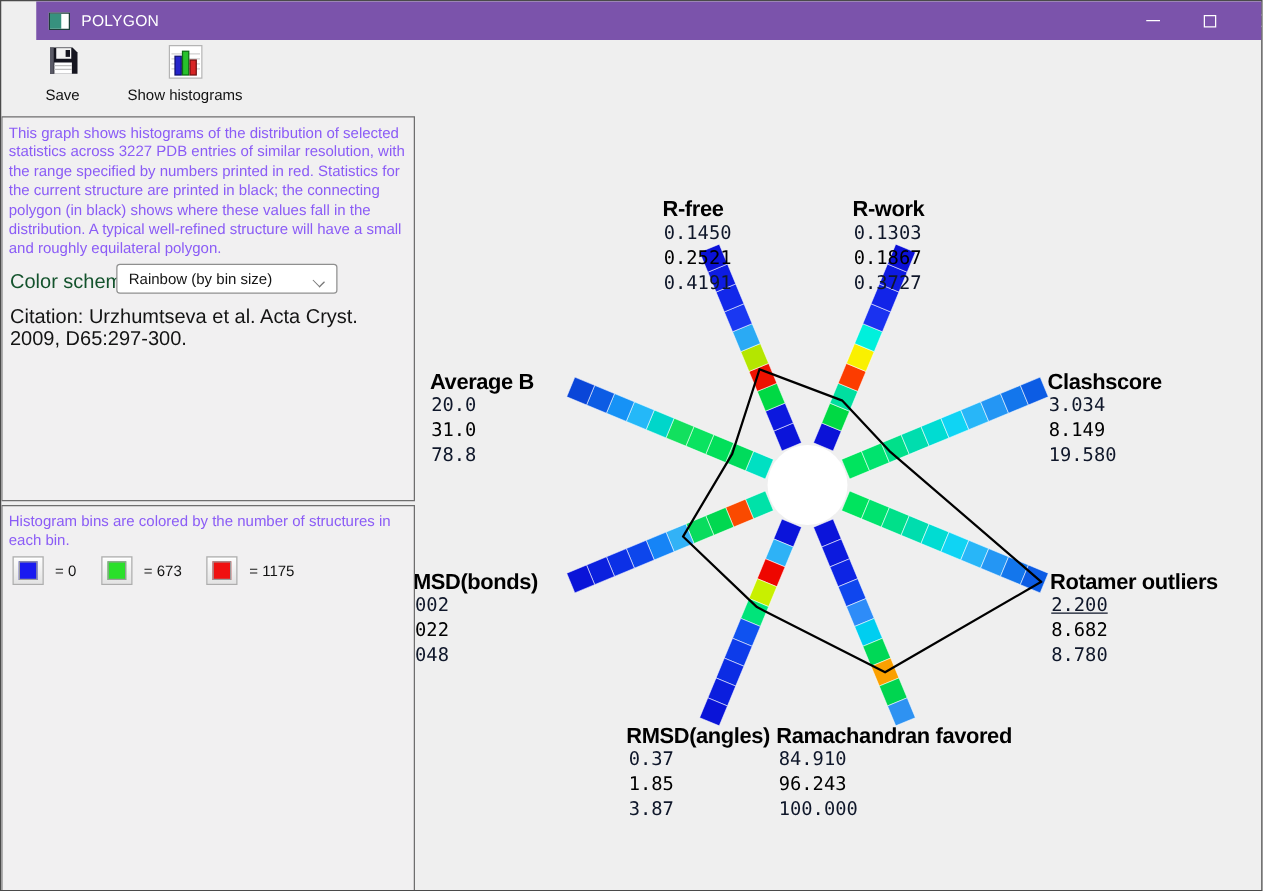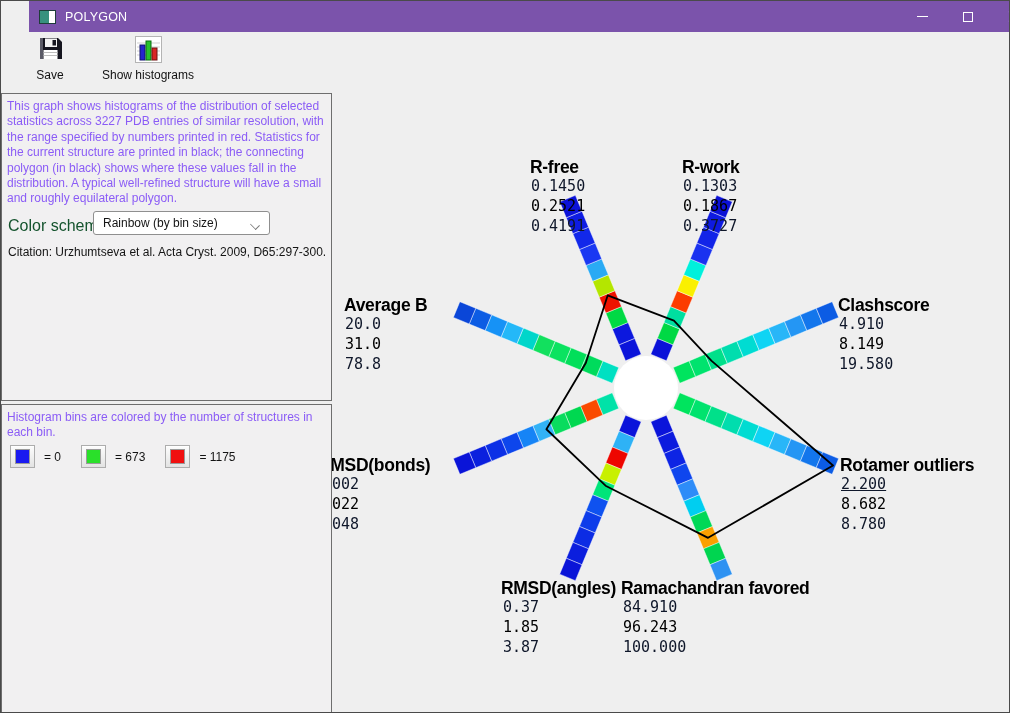--- a/index.html
+++ b/index.html
@@ -30,21 +30,21 @@
 
   
   .panel { position:absolute; left:0; width:331px; background:#f1f0f1; border:1px solid #6e6e6e; z-index:3; }
   .panel-info { top:92px; height:308px; }
   .panel-legend { top:403px; height:310px; }
   .panel p.desc { position:absolute; left:5px; top:5px; width:322px; font-size:12px; line-height:15.4px; color:#8b5cf6; }
   .cs-label { position:absolute; left:6px; top:123px; font-size:16px; color:#14532d; }
   .dropdown { position:absolute; left:91px; top:117px; width:177px; height:24px; background:#fff; border:1px solid #8f8f8f; border-radius:3px; font-size:12px; color:#141414; display:flex; align-items:center; padding-left:9px; }
   .chev { position:absolute; right:9px; top:8px; width:9px; height:9px; }
   .chev::before { content:""; position:absolute; left:0; top:1px; width:7px; height:7px; border-right:1.4px solid #777; border-bottom:1.4px solid #777; transform:rotate(45deg) scale(1,.75); }
-  .citation { position:absolute; left:6px; top:151px; width:320px; font-size:12px; color:#141414; }
+  .citation { position:absolute; left:6px; top:151px; width:320px; font-size:16px; color:#141414; }
   .legend-row { position:absolute; left:8px; top:40px; display:flex; align-items:center; }
   .legend-item { display:flex; align-items:center; margin-right:20px; }
   .legend-btn { width:25px; height:23px; border:1px solid #adadad; background:linear-gradient(#fdfdfd,#e3e3e3); display:flex; align-items:center; justify-content:center; box-shadow:inset 0 1px 0 #fff; }
   .legend-swatch { width:15px; height:15px; border:1px solid #9a9a9a; }
   .legend-label { font-size:12px; color:#141414; margin-left:9px; }
 
   
   .chart-layer { position:absolute; inset:0; z-index:1; }
   #chart-svg { position:absolute; left:0; top:0; }
   .ax-title { position:absolute; font-weight:bold; font-size:17.5px; color:#000; white-space:nowrap; letter-spacing:-0.3px; }
@@ -145,21 +145,21 @@
     <div id="axis-labels">
         <div class="ax-title" style="left: 529px; top: 156px;">R-free</div>
         <div class="ax-val red" style="left: 530px; top: 176px;">0.1450</div>
         <div class="ax-val black" style="left: 530px; top: 196px;">0.2521</div>
         <div class="ax-val red" style="left: 530px; top: 216px;">0.4191</div>
         <div class="ax-title" style="left: 681px; top: 156px;">R-work</div>
         <div class="ax-val red" style="left: 682px; top: 176px;">0.1303</div>
         <div class="ax-val black" style="left: 682px; top: 196px;">0.1867</div>
         <div class="ax-val red" style="left: 682px; top: 216px;">0.3727</div>
         <div class="ax-title" style="left: 837px; top: 294px;">Clashscore</div>
-        <div class="ax-val red" style="left: 838px; top: 314px;">4.910</div>
+        <div class="ax-val red" style="left: 838px; top: 314px;">3.034</div>
         <div class="ax-val black" style="left: 838px; top: 334px;">8.149</div>
         <div class="ax-val red" style="left: 838px; top: 354px;">19.580</div>
         <div class="ax-title" style="left: 839px; top: 454px;">Rotamer outliers</div>
         <div class="ax-val red" style="left: 840px; top: 474px; text-decoration: underline;">2.200</div>
         <div class="ax-val black" style="left: 840px; top: 494px;">8.682</div>
         <div class="ax-val red" style="left: 840px; top: 514px;">8.780</div>
         <div class="ax-title" style="left: 620px; top: 577px;">Ramachandran favored</div>
         <div class="ax-val red" style="left: 622px; top: 597px;">84.910</div>
         <div class="ax-val black" style="left: 622px; top: 617px;">96.243</div>
         <div class="ax-val red" style="left: 622px; top: 637px;">100.000</div>

